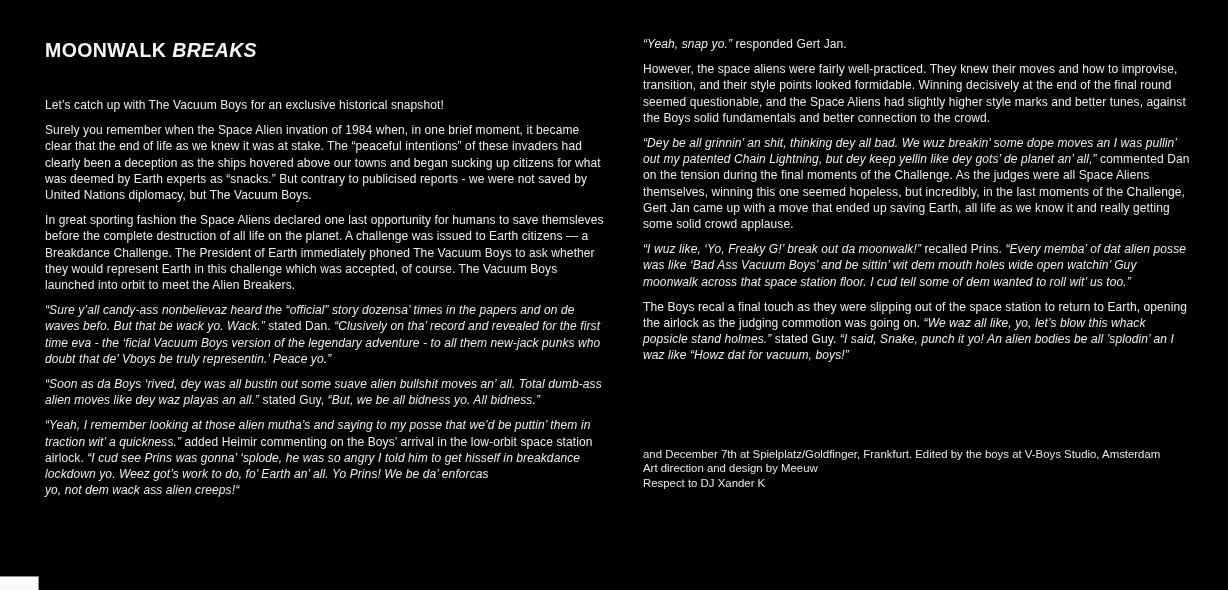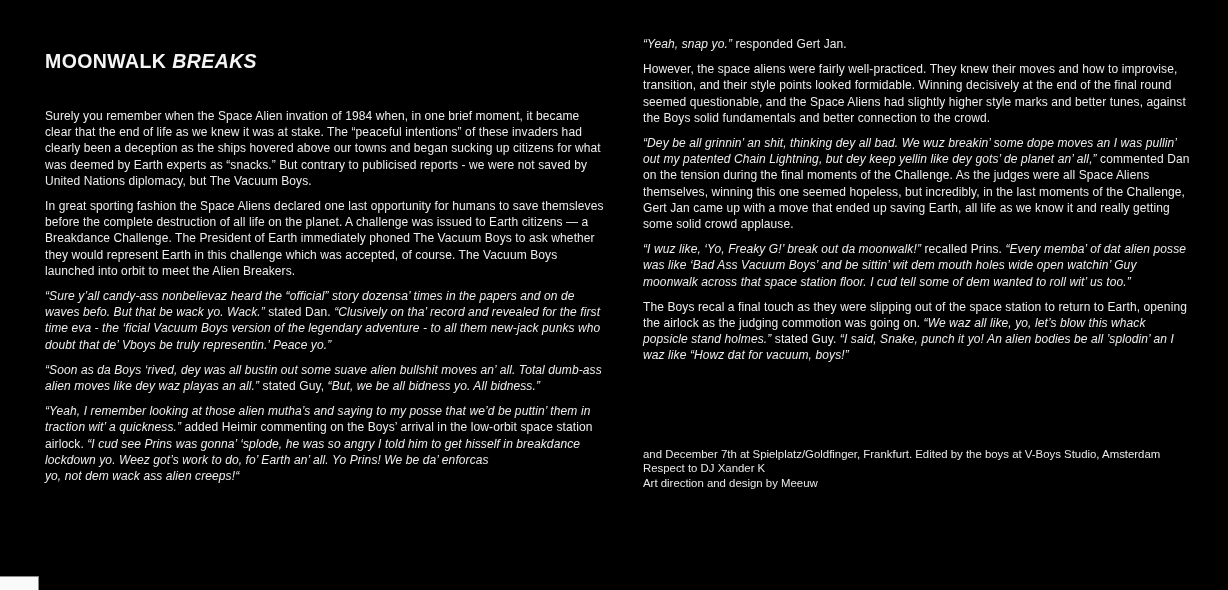--- a/index.html
+++ b/index.html
@@ -14,21 +14,21 @@
   .page-left { left: 0; }
   .page-right { left: 614px; }
   .col { position: absolute; color: #ededed; }
   .col-left { left: 45px; top: 33px; width: 560px; }
   .col-right { left: 643px; top: 36px; width: 550px; }
   .title {
     font-size: 19.5px;
     font-weight: bold;
     letter-spacing: 0.4px;
     color: #f5f5f5;
-    margin: 17px 0 35px 0;
+    margin: 6px 0 35px 0;
   }
   .title .word-italic { font-style: italic; margin-left: 6px; }
   .para {
     margin: 0 0 9px 0;
     font-size: 12px;
     line-height: 16.2px;
     letter-spacing: 0.1px;
     color: #ededed;
   }
   .it { font-style: italic; }
@@ -53,20 +53,21 @@
 </style>
 </head>
 <body>
 
 <div class="page page-left"></div>
 <div class="page page-right"></div>
 
 <div class="col col-left">
   <h1 class="title"><span>MOONWALK</span><span class="word-italic">BREAKS</span></h1>
   <div>
+      <p class="para"><span>Let’s catch up with The Vacuum Boys for an exclusive historical snapshot!</span></p>
       <p class="para"><span>Surely you remember when the Space Alien invation of 1984 when, in one brief moment, it became clear that the end of life as we knew it was at stake. The “peaceful intentions” of these invaders had clearly been a deception as the ships hovered above our towns and began sucking up citizens for what was deemed by Earth experts as “snacks.” But contrary to publicised reports - we were not saved by United Nations diplomacy, but The Vacuum Boys.</span></p>
       <p class="para"><span>In great sporting fashion the Space Aliens declared one last opportunity for humans to save themsleves before the complete destruction of all life on the planet. A challenge was issued to Earth citizens — a Breakdance Challenge. The President of Earth immediately phoned The Vacuum Boys to ask whether they would represent Earth in this challenge which was accepted, of course. The Vacuum Boys launched into orbit to meet the Alien Breakers.</span></p>
       <p class="para"><span class="it">“Sure y’all candy-ass nonbelievaz heard the “official” story dozensa’ times in the papers and on de waves befo. But that be wack yo. Wack.”</span><span> stated Dan. </span><span class="it">“Clusively on tha’ record and revealed for the first time eva - the ‘ficial Vacuum Boys version of the legendary adventure - to all them new-jack punks who doubt that de’ Vboys be truly representin.’ Peace yo.”</span></p>
       <p class="para"><span class="it">“Soon as da Boys ‘rived, dey was all bustin out some suave alien bullshit moves an’ all. Total dumb-ass alien moves like dey waz playas an all.”</span><span> stated Guy, </span><span class="it">“But, we be all bidness yo. All bidness.”</span></p>
       <p class="para"><span class="it">“Yeah, I remember looking at those alien mutha’s and saying to my posse that we’d be puttin’ them in traction wit’ a quickness.”</span><span> added Heimir commenting on the Boys’ arrival in the low-orbit space station airlock. </span><span class="it">“I cud see Prins was gonna’ ‘splode, he was so angry I told him to get hisself in breakdance lockdown yo. Weez got’s work to do, fo’ Earth an’ all. Yo Prins! We be da’ enforcas</span><br><span class="it">yo, not dem wack ass alien creeps!“</span></p>
     </div>
 </div>
 
 <div class="col col-right">
   <div>
@@ -74,18 +75,18 @@
       <p class="para"><span>However, the space aliens were fairly well-practiced. They knew their moves and how to improvise, transition, and their style points looked formidable. Winning decisively at the end of the final round seemed questionable, and the Space Aliens had slightly higher style marks and better tunes, against the Boys solid fundamentals and better connection to the crowd.</span></p>
       <p class="para"><span class="it">“Dey be all grinnin’ an shit, thinking dey all bad. We wuz breakin’ some dope moves an I was pullin’ out my patented Chain Lightning, but dey keep yellin like dey gots’ de planet an’ all,”</span><span> commented Dan on the tension during the final moments of the Challenge. As the judges were all Space Aliens themselves, winning this one seemed hopeless, but incredibly, in the last moments of the Challenge, Gert Jan came up with a move that ended up saving Earth, all life as we know it and really getting some solid crowd applause.</span></p>
       <p class="para"><span class="it">“I wuz like, ‘Yo, Freaky G!’ break out da moonwalk!”</span><span> recalled Prins. </span><span class="it">“Every memba’ of dat alien posse was like ‘Bad Ass Vacuum Boys’ and be sittin’ wit dem mouth holes wide open watchin’ Guy moonwalk across that space station floor. I cud tell some of dem wanted to roll wit’ us too.”</span></p>
       <p class="para"><span>The Boys recal a final touch as they were slipping out of the space station to return to Earth, opening the airlock as the judging commotion was going on. </span><span class="it">“We waz all like, yo, let’s blow this whack popsicle stand holmes.”</span><span> stated Guy. </span><span class="it">“I said, Snake, punch it yo! An alien bodies be all ’splodin’ an I waz like “Howz dat for vacuum, boys!”</span></p>
     </div>
 </div>
 
 <div class="credits">
   <div>
       <div>and December 7th at Spielplatz/Goldfinger, Frankfurt. Edited by the boys at  V-Boys Studio, Amsterdam</div>
+      <div>Art direction and design by Meeuw</div>
       <div>Respect to DJ Xander K</div>
-      <div>Art direction and design by Meeuw</div>
     </div>
 </div>
 
 <div class="corner-artifact"></div>
 
 </body></html>

